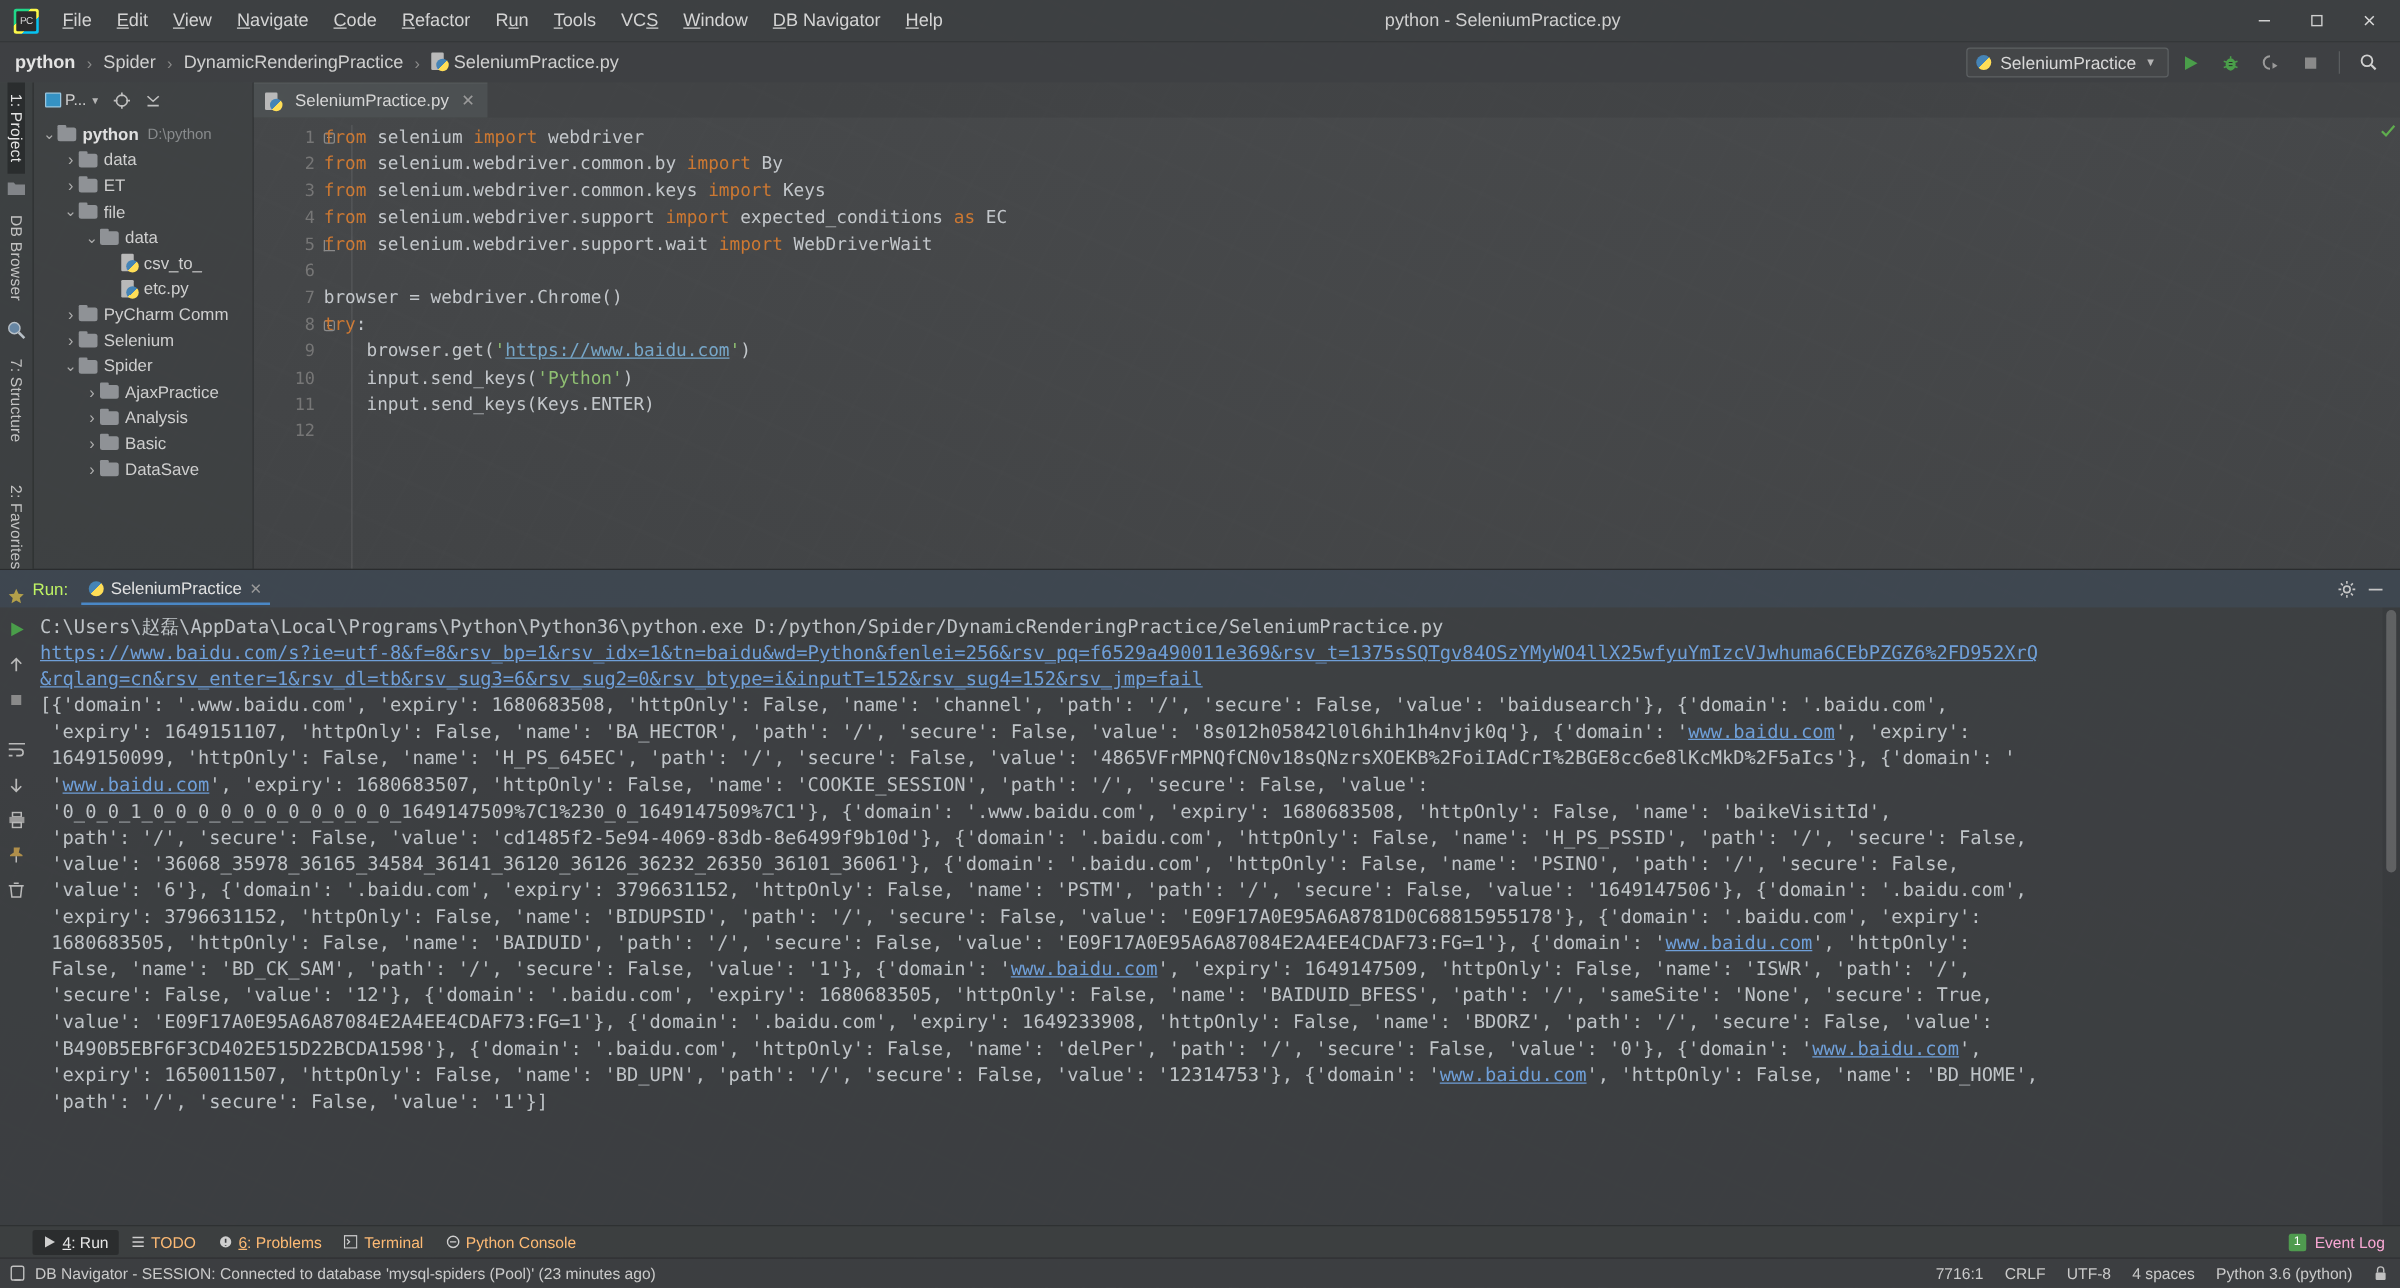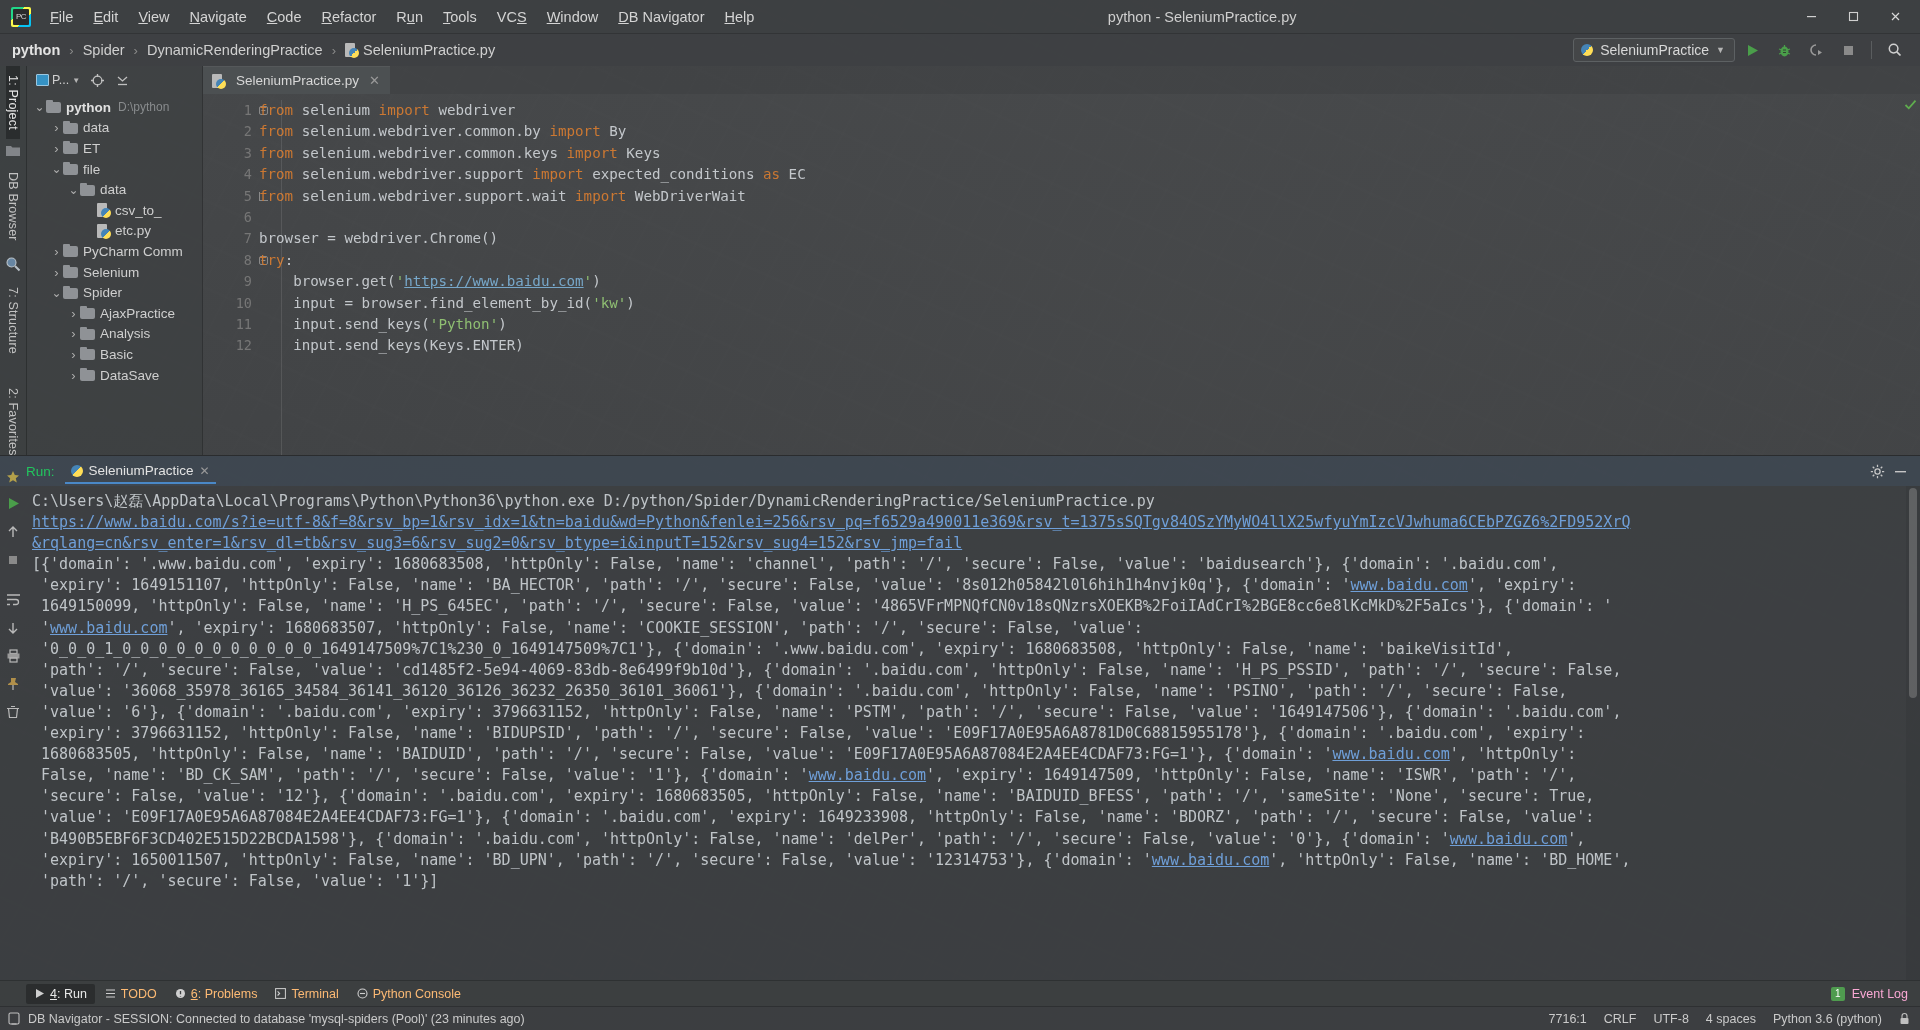--- a/index.html
+++ b/index.html
@@ -195,21 +195,21 @@
   .runpanel {
     height: 525px; flex: none; display: flex; flex-direction: column;
     background: rgba(60,63,65,.72);
     border-top: 1px solid rgba(0,0,0,.30);
   }
   .run-head {
     height: 30px; flex: none; display: flex; align-items: center;
     padding-left: 26px; gap: 10px;
     background: rgba(63,76,92,.55);
   }
-  .run-lbl { font-size: 13.5px; color: #22c55e; }
+  .run-lbl { font-size: 13.5px; color: #bef264; }
   .run-tab {
     display: flex; align-items: center; gap: 6px;
     font-size: 13.5px; color: #e2e2e2; padding: 5px 6px 4px 6px;
     border-bottom: 2px solid #4a88c7;
   }
   .pysm {
     width: 12px; height: 12px; border-radius: 50%; flex: none;
     background: linear-gradient(135deg,#4584b6 0%,#4584b6 50%,#ffde57 50%,#ffde57 100%);
   }
   .run-head-right { margin-left: auto; display: flex; align-items: center; gap: 4px; padding-right: 10px; }
@@ -499,21 +499,20 @@
           <div class="vguide"></div>
         <div class="cline"><span class="kw">from </span><span class="pln">selenium </span><span class="kw">import </span><span class="pln">webdriver</span></div>
             <div class="cline"><span class="kw">from </span><span class="pln">selenium.webdriver.common.by </span><span class="kw">import </span><span class="pln">By</span></div>
             <div class="cline"><span class="kw">from </span><span class="pln">selenium.webdriver.common.keys </span><span class="kw">import </span><span class="pln">Keys</span></div>
             <div class="cline"><span class="kw">from </span><span class="pln">selenium.webdriver.support </span><span class="kw">import </span><span class="pln">expected_conditions </span><span class="kw">as </span><span class="pln">EC</span></div>
             <div class="cline"><span class="kw">from </span><span class="pln">selenium.webdriver.support.wait </span><span class="kw">import </span><span class="pln">WebDriverWait</span></div>
             <div class="cline"><span class="pln"></span></div>
             <div class="cline"><span class="pln">browser = webdriver.Chrome()</span></div>
             <div class="cline"><span class="kw">try</span><span class="pln">:</span></div>
             <div class="cline"><span class="pln">    browser.get(</span><span class="str">'</span><span class="lnk">https://www.baidu.com</span><span class="str">'</span><span class="pln">)</span></div>
-            <div class="cline"><span class="pln">    input = browser.find_element_by_id(</span><span class="str">'kw'</span><span class="pln">)</span></div>
             <div class="cline"><span class="pln">    input.send_keys(</span><span class="str">'Python'</span><span class="pln">)</span></div>
             <div class="cline"><span class="pln">    input.send_keys(Keys.ENTER)</span></div>
           </div>
         <div class="ed-right">
           <div class="ok-check">
             <svg width="13" height="13" viewBox="0 0 13 13">
                 <path d="M1.5 7 L4.8 10.3 L11.5 2.6" fill="none" stroke="#5fad4e" stroke-width="1.8"></path>
               </svg>
           </div>
         </div>

